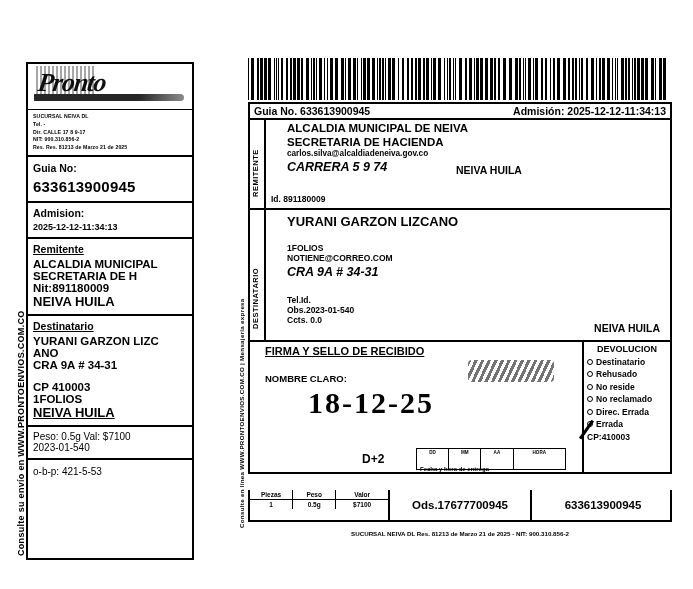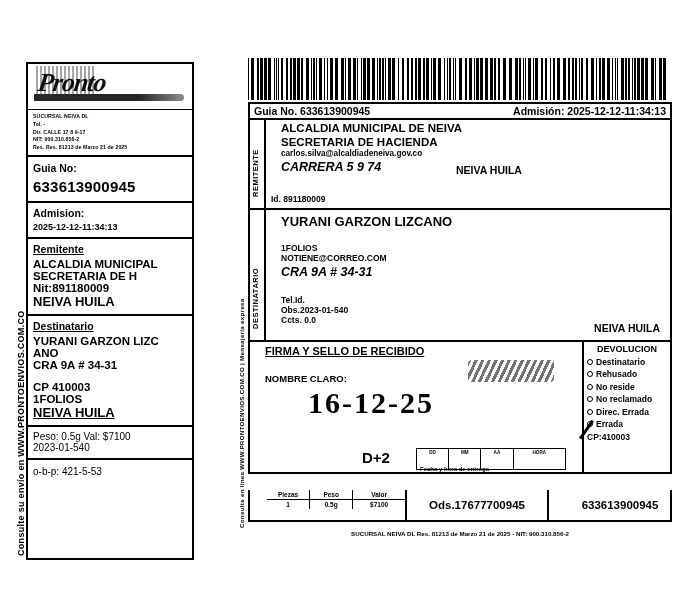--- a/index.html
+++ b/index.html
@@ -103,21 +103,21 @@
   }
   .side-tab {
     position: absolute; left: 0; top: 0; width: 16px; height: 100%;
     border-right: 2px solid #000;
   }
   .side-tab span {
     position: absolute; left: 1px; bottom: 2px;
     transform-origin: 0 0; transform: rotate(-90deg);
     white-space: nowrap; font-size: 7.5px; font-weight: bold; letter-spacing: .5px;
   }
-  .boxbody { margin-left: 16px; padding: 2px 15px; position: relative; height: 100%; }
+  .boxbody { margin-left: 16px; padding: 2px 21px; position: relative; height: 100%; }
 
   .r-name { font-size: 11.5px; font-weight: bold; line-height: 1.18; }
   .r-mail { font-size: 8.2px; font-weight: bold; }
   .r-addr { font-size: 12.5px; font-weight: bold; font-style: italic; }
   .r-city { font-size: 10.5px; font-weight: bold; }
   .r-small { font-size: 8.5px; font-weight: bold; }
 
   
   #firma-box {
     position: absolute; left: 24px; top: 284px; width: 336px; height: 132px;
@@ -143,21 +143,21 @@
     position: absolute; left: 58px; top: 44px;
     font-size: 30px; font-weight: bold;
     font-family: "Liberation Serif", serif;
     letter-spacing: 2px;
   }
   #smudge {
     position: absolute; left: 218px; top: 18px; width: 86px; height: 22px;
     background: repeating-linear-gradient(115deg, rgba(0,0,0,.55) 0 3px, rgba(255,255,255,0) 3px 6px);
     border-radius: 4px;
   }
-  #d2 { position: absolute; left: 112px; bottom: 6px; font-size: 15px; font-weight: bold; }
+  #d2 { position: absolute; left: 112px; bottom: 6px; font-size: 12px; font-weight: bold; }
   #fechahora {
     position: absolute; left: 166px; bottom: 2px; width: 150px; height: 22px;
     border: 1px solid #000;
     display: grid; grid-template-columns: 1fr 1fr 1fr 1.6fr;
     font-size: 4.6px; font-weight: bold; text-align: center;
   }
   #fechahora div { border-right: 1px solid #000; padding-top: 1px; }
   #fechahora div:last-child { border-right: none; }
   #fecha-cap { position: absolute; left: 170px; bottom: 0px; font-size: 6px; font-weight: bold; }
 
@@ -168,21 +168,21 @@
     display: grid; grid-template-columns: 1fr 1fr 1fr;
     font-size: 7.5px; font-weight: bold; text-align: center;
   }
   #attempts div { border-right: 1.5px solid #000; padding-top: 3px; }
   #attempts div:last-child { border-right: none; }
 
   
   #bottom-row {
     position: absolute; left: 24px; top: 432px; width: 424px; height: 32px;
     border: 2px solid #000; border-top: none;
-    display: grid; grid-template-columns: 140px 142px 142px; padding-left: 17px;
+    display: grid; grid-template-columns: 140px 142px 142px;
   }
   #bottom-row > div { border-right: 2px solid #000; }
   #bottom-row > div:last-child { border-right: none; }
   #piezas-tbl { width: 100%; height: 100%; font-size: 6.5px; font-weight: bold; }
   #piezas-head, #piezas-body { display: grid; grid-template-columns: 1fr 1fr 1.2fr; text-align: center; }
   #piezas-head { border-bottom: 1px solid #000; }
   #piezas-head span, #piezas-body span { border-right: 1px solid #000; padding: 1px 0; }
   #piezas-head span:last-child, #piezas-body span:last-child { border-right: none; }
   .bcell { display: flex; align-items: center; justify-content: center; height: 100%; font-size: 11.5px; font-weight: bold; }
 
@@ -519,21 +519,21 @@
       </div>
     </div>
 
     <div class="vtext" style="left:14px; top:470px; font-size:6.2px;">Consulte en línea WWW.PRONTOENVIOS.COM.CO | Mensajería expresa</div>
 
     <div id="firma-box">
       <div style="padding:3px 15px; position:relative; height:100%;">
         <div id="firma-title">FIRMA Y SELLO DE RECIBIDO</div>
         <div id="firma-nombre" style="margin-top:16px;">NOMBRE CLARO:</div>
         <div id="smudge"></div>
-        <div id="handwrite">16-12-25</div>
+        <div id="handwrite">18-12-25</div>
         <div id="d2">D+2</div>
         <div id="fechahora">
           <div>DD</div>
           <div>MM</div>
           <div>AA</div>
           <div>HORA</div>
         </div>
         <div id="fecha-cap">Fecha y hora de entrega</div>
       </div>
     </div>

